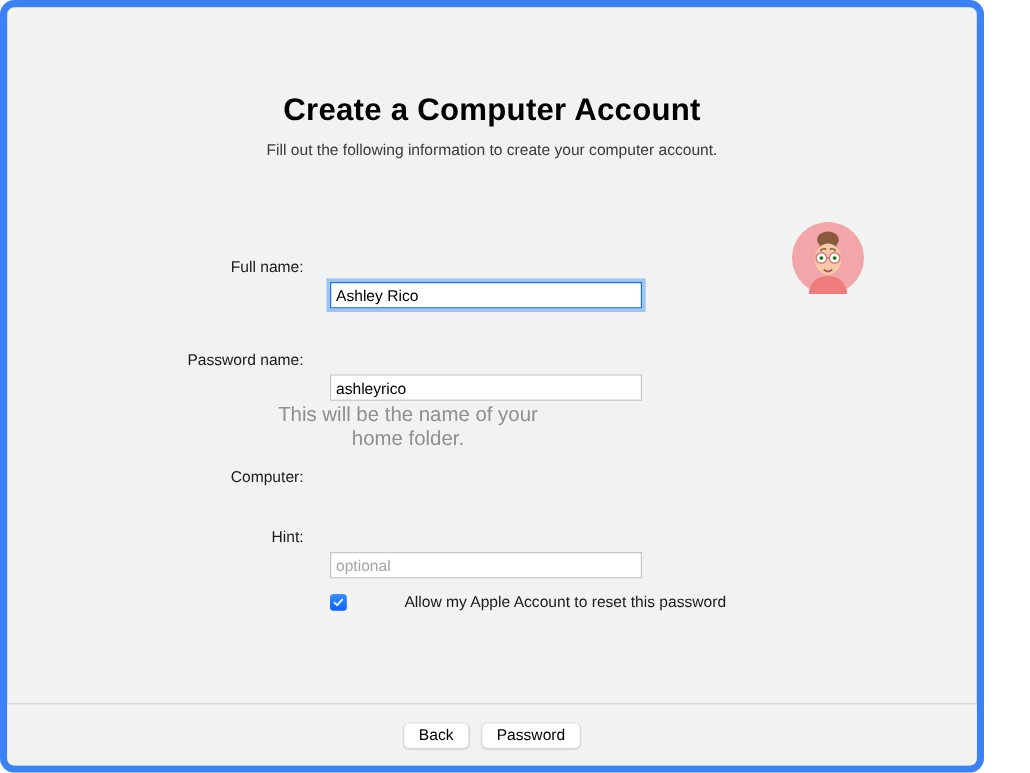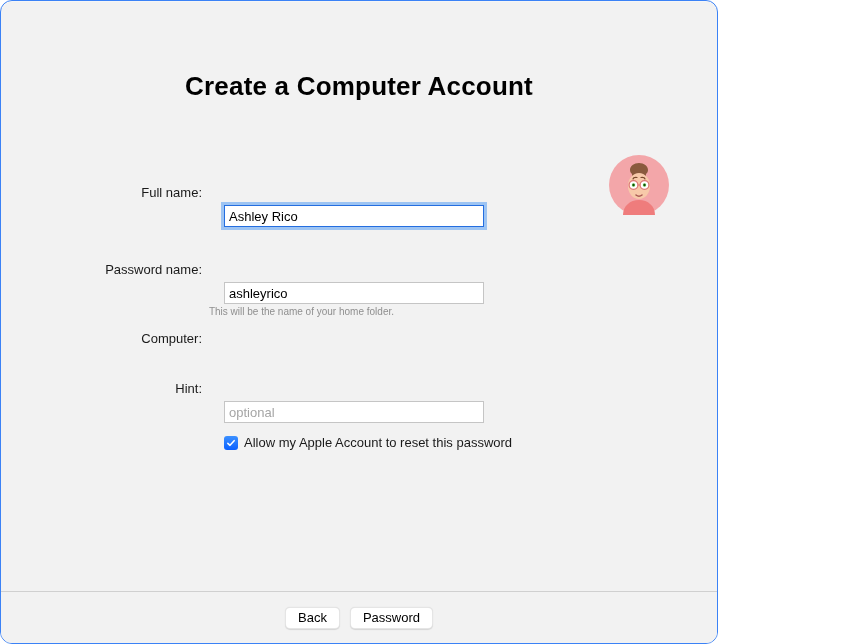--- a/index.html
+++ b/index.html
@@ -5,24 +5,24 @@
   * { box-sizing: border-box; }
   html, body {
     margin: 0;
     padding: 0;
     width: 858px;
     height: 644px;
     font-family: -apple-system, "Helvetica Neue", Helvetica, Arial, sans-serif;
     background: #fff;
   }
   .window {
-    width: 718px;
+    width: 820px;
     height: 644px;
     background: #f2f2f2;
-    border: 1px solid #3b82f6;
+    border: 6px solid #3b82f6;
     border-radius: 12px;
     position: relative;
     overflow: hidden;
   }
   .window::before {
     content: "";
     position: absolute;
     inset: 0;
     border-radius: 12px;
     box-shadow: inset 0 0.5px 0 rgba(255,255,255,0.6);
@@ -94,33 +94,34 @@
     border: 1px solid #246ee0;
     box-shadow: 0 0 0 3px rgba(0,112,245,0.35);
     position: relative;
     z-index: 1;
   }
   input::placeholder {
     color: #a5a5a5;
   }
   .hint-text {
     width: 260px;
-    margin-left: 95px;
-    font-size: 10px;
+    margin-left: 120px;
+    font-size: 17px;
     color: #8f8f8f;
-    text-align: right;
+    text-align: center;
     margin-top: 1px;
     margin-bottom: 14px;
   }
   .checkbox-row {
     margin-left: 185px;
     display: flex;
     align-items: center;
     margin-top: 12px;
     text-align: left;
+    gap: 42px;
   }
   .cbx {
     width: 14px;
     height: 14px;
     border-radius: 3px;
     background: linear-gradient(180deg,#3b90ff 0%, #0a60ff 100%);
     border: none;
     display: flex;
     align-items: center;
     justify-content: center;
@@ -158,20 +159,21 @@
     box-shadow: 0 0.5px 1px rgba(0,0,0,0.12), 0 0.5px 0 rgba(255,255,255,0.8) inset;
     cursor: default;
   }
 </style>
 </head>
 <body>
 
 <div class="window">
   <div class="content">
     <h1 class="title">Create a Computer Account</h1>
+    <p class="subtitle">Fill out the following information to create your computer account.</p>
 
     <div class="form-area">
 
       <div class="avatar">
         <svg viewBox="0 0 60 60">
           <circle cx="30" cy="30" r="30" fill="#f3a6a9"></circle>
           <path d="M30 8 c-5 0 -9 3 -9 7 c0 2 1 3 2 4 l0 2 c0 2 1 3 3 3 l8 0 c2 0 3 -1 3 -3 l0 -2 c1 -1 2 -2 2 -4 c0 -4 -4 -7 -9 -7 z" fill="#8a5a3d"></path>
           <ellipse cx="30" cy="31" rx="11" ry="13" fill="#f7c9a9"></ellipse>
           <ellipse cx="24.5" cy="30" rx="4.2" ry="4.2" fill="#ffffff"></ellipse>
           <ellipse cx="35.5" cy="30" rx="4.2" ry="4.2" fill="#ffffff"></ellipse>

